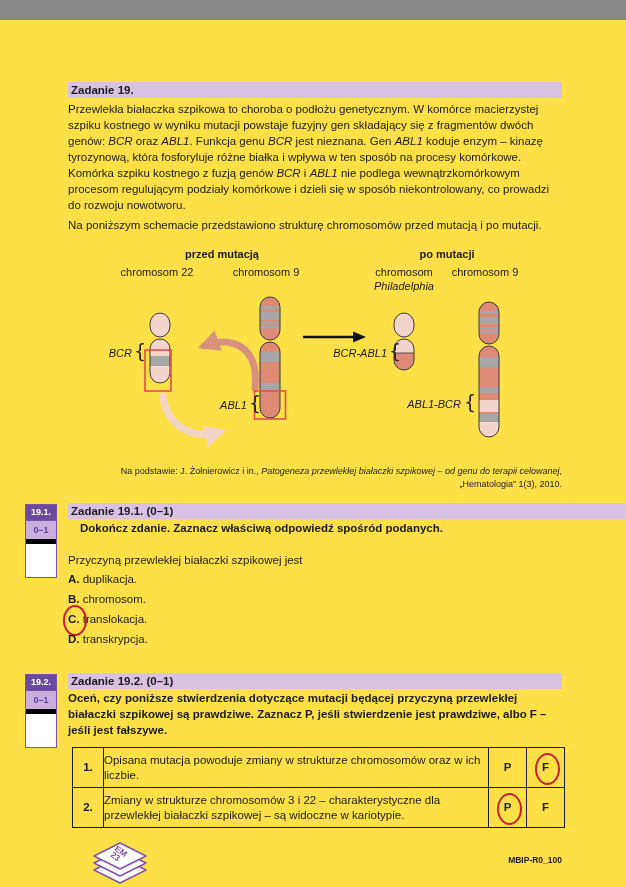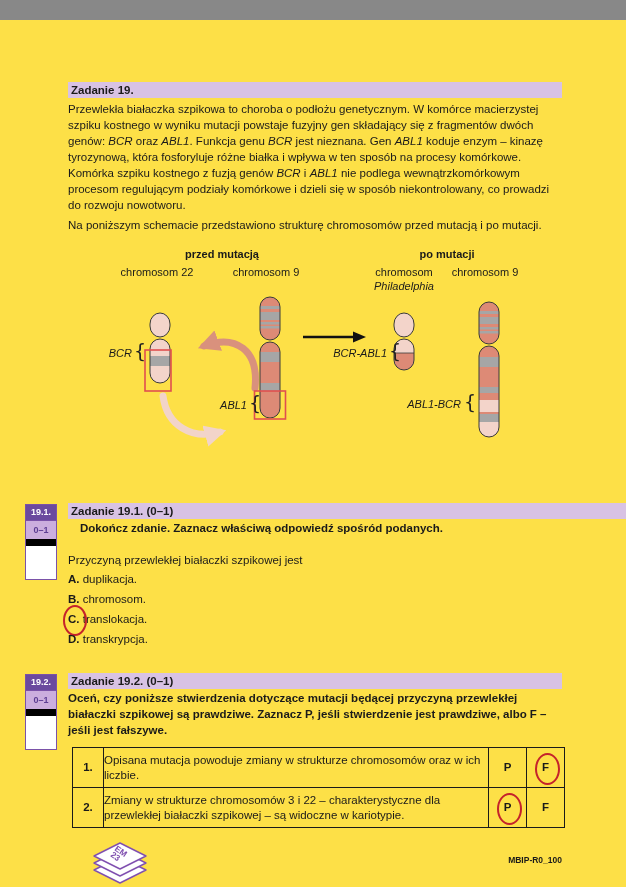--- a/index.html
+++ b/index.html
@@ -12,21 +12,21 @@
   .center{text-align:center;}
   .right{text-align:right;}
   .italic{font-style:italic;}
   .small-src{font-size:9px;line-height:13px;color:#222;}
   .diagram-label{font-size:11px;line-height:14px;}
   .gene-label{font-size:11px;font-style:italic;line-height:13px;}
   .brace{font-size:19px;line-height:19px;color:#222;font-family:"DejaVu Sans",sans-serif;}
   
   .sidebox{width:32px;border:1px solid #7a52a8;box-sizing:border-box;}
   .sidebox .cell-label{background:#6b4a9e;color:#fff;font-size:9px;font-weight:bold;text-align:center;line-height:15px;height:15px;}
-  .sidebox .cell-points{background:#cbaede;color:#5c3d93;font-size:9px;font-weight:bold;text-align:center;line-height:18px;height:18px;border-top:1px solid #7a52a8;border-bottom:7px solid #000000;}
+  .sidebox .cell-points{background:#cbaede;color:#5c3d93;font-size:9px;font-weight:bold;text-align:center;line-height:18px;height:18px;border-top:1px solid #7a52a8;border-bottom:5px solid #000000;}
   .sidebox .cell-blank{background:#fff;height:33px;}
   
   .opt{font-size:11.5px;line-height:15px;}
   .opt-letter{font-weight:bold;position:relative;display:inline-block;}
   .opt-letter.circled::after{content:"";position:absolute;left:-5px;top:-7px;width:20px;height:27px;
       border:2.6px solid #c5232b;border-radius:50%;}
   
   table.tf{border-collapse:collapse;width:490px;table-layout:fixed;}
   table.tf td{border:1.2px solid #1a1a1a;font-size:11.5px;line-height:15px;vertical-align:middle;padding:0;}
   td.c-num{width:30px;text-align:center;font-weight:bold;}
@@ -163,20 +163,24 @@
 
   <div class="abs gene-label right" style="left:177px;top:379px;width:70px;">ABL1</div>
   <div class="abs brace" style="left:249px;top:374px;">{</div>
 
   <div class="abs gene-label right" style="left:297px;top:327px;width:90px;">BCR-ABL1</div>
   <div class="abs brace" style="left:389px;top:322px;">{</div>
 
   <div class="abs gene-label right" style="left:371px;top:378px;width:90px;">ABL1-BCR</div>
   <div class="abs brace" style="left:464px;top:373px;">{</div>
 
+  <div class="abs small-src right" style="left:68px;top:445px;width:494px;">
+    <div><span>Na podstawie: J. Żołnierowicz i in., </span><span style="font-style: italic;">Patogeneza przewlekłej białaczki szpikowej – od genu do terapii celowanej</span><span>,</span></div>
+    <div>„Hematologia” 1(3), 2010.</div>
+  </div>
 
   <div class="abs sidebox" style="left:25px;top:484px;">
     <div class="cell-label">19.1.</div>
     <div class="cell-points">0–1</div>
     <div class="cell-blank"></div>
   </div>
 
   <div class="abs bar" style="left:68px;top:483px;width:582px;height:16px;">Zadanie 19.1. (0–1)</div>
   <div class="abs body-text bold" style="left:80px;top:500px;width:494px;">Dokończ zdanie. Zaznacz właściwą odpowiedź spośród podanych.</div>
   <div class="abs body-text" style="left:68px;top:532px;width:494px;">Przyczyną przewlekłej białaczki szpikowej jest</div>

